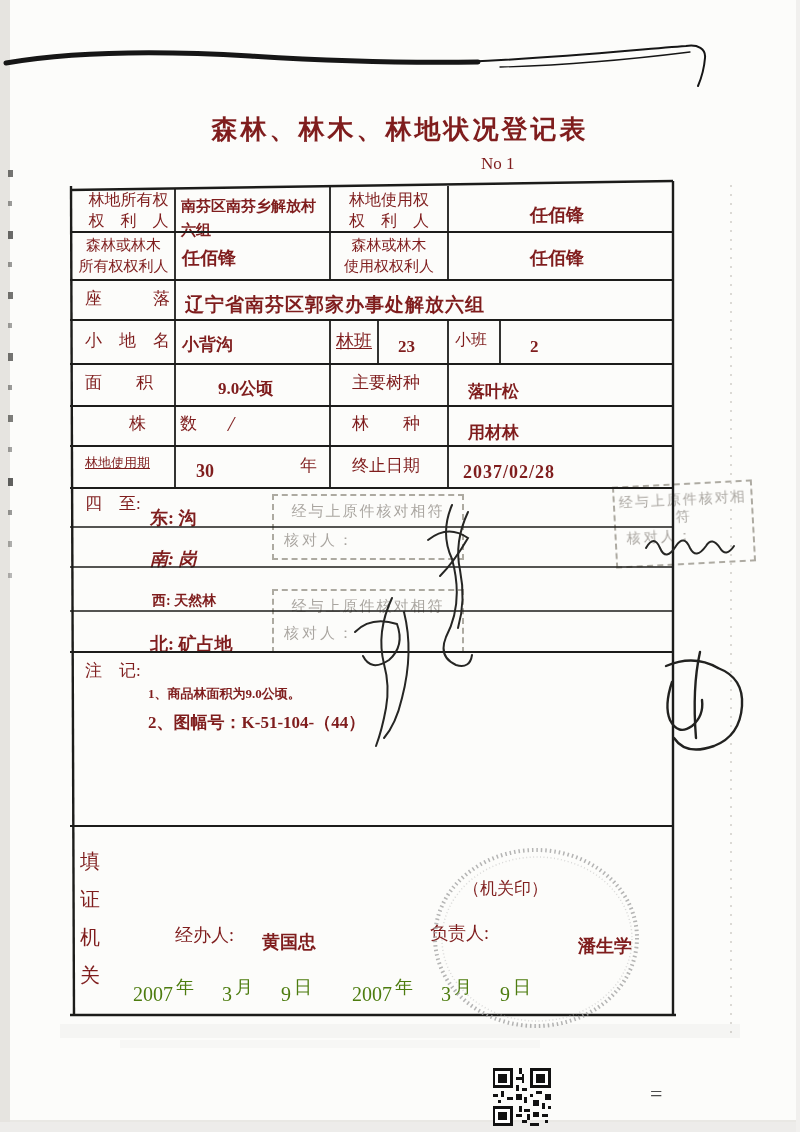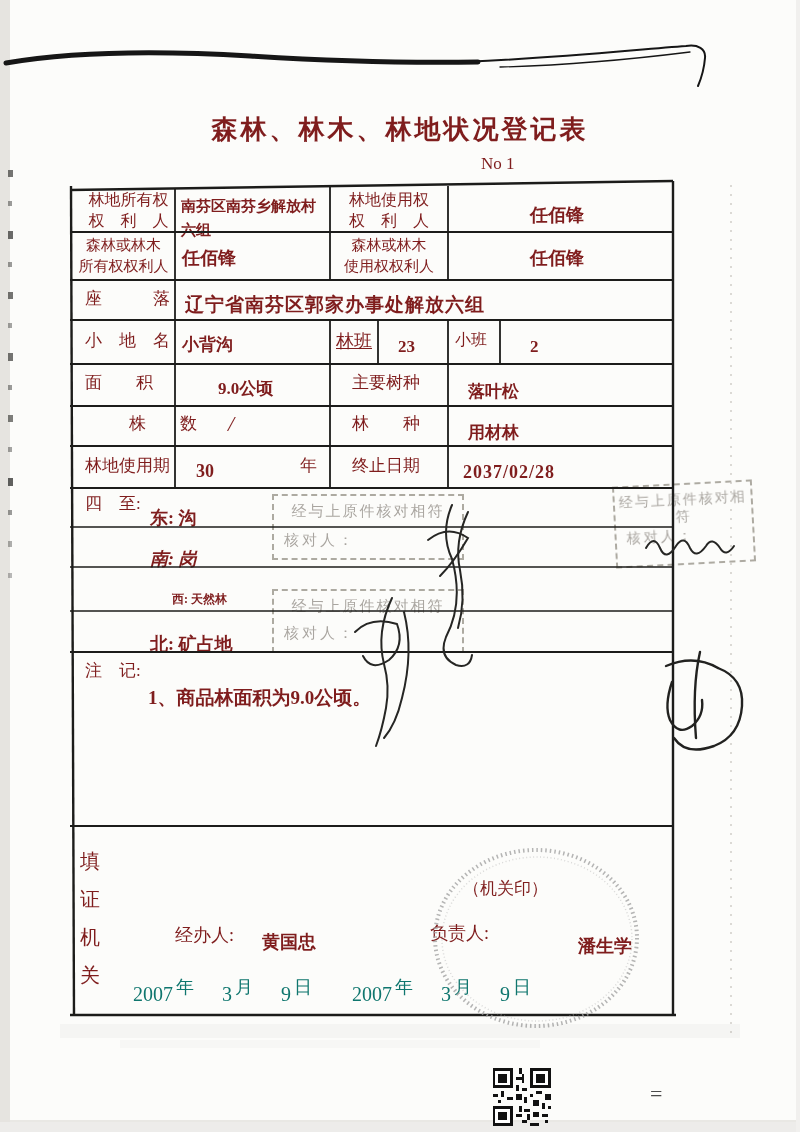--- a/index.html
+++ b/index.html
@@ -7,21 +7,21 @@
   .scan{position:relative;width:800px;height:1132px;overflow:hidden;background:#e9e8e4;}
   .paper{position:absolute;left:10px;top:0;width:786px;height:1120px;background:#fcfcfa;}
   .t{position:absolute;color:#7f1d1d;line-height:1.25;white-space:nowrap;}
   .wrap{white-space:normal;}
   .ctr{text-align:center;}
   .lbl2{line-height:21px;}
   .stamp{position:absolute;border:2px dashed #9a968c;color:#95908a;opacity:.8;filter:blur(.6px);
          font-size:15px;text-align:center;padding-top:6px;box-sizing:border-box;background:transparent;}
   .stamp .s2{text-align:left;padding-left:10px;margin-top:10px;letter-spacing:3px;}
   .s1{letter-spacing:2px;}
-  .datebox{position:absolute;display:flex;align-items:flex-start;color:#0f766e;justify-content:flex-end;}
+  .datebox{position:absolute;display:flex;align-items:flex-start;color:#4d7c0f;justify-content:flex-end;}
   .datebox .num{font-size:20px;position:relative;top:8px;}
   .datebox .unit{font-size:18px;margin-right:28px;margin-left:3px;}
   .datebox .unit:last-child{margin-right:0;}
   .orgv{white-space:pre-line;line-height:38px;font-size:20px;letter-spacing:1px;}
   svg{display:block;}
   .overlay{position:absolute;left:0;top:0;pointer-events:none;z-index:5;}
   .txt{z-index:3;}
   .stampz{z-index:2;}
 </style>
 </head>
@@ -68,47 +68,48 @@
   <div class="t txt" style="left:85px;top:372px;font-size:17px;">面　　积</div>
   <div class="t txt" style="left:218px;top:378px;font-size:17px;font-weight:bold;">9.0公顷</div>
   <div class="t txt" style="left:352px;top:372px;font-size:17px;">主要树种</div>
   <div class="t txt" style="left:468px;top:381px;font-size:17px;font-weight:bold;">落叶松</div>
 
   <div class="t txt" style="left:85px;top:413px;font-size:17px;margin-left:44px;">株　　数</div>
   <div class="t txt" style="left:228px;top:410px;font-size:22px;font-style:italic;">/</div>
   <div class="t txt" style="left:352px;top:413px;font-size:17px;">林　　种</div>
   <div class="t txt" style="left:468px;top:422px;font-size:17px;font-weight:bold;">用材林</div>
 
-  <div class="t txt" style="left:85px;top:455px;font-size:17px;">林地使用期</div>
+  <div class="t txt" style="left:85px;top:455px;font-size:13px;text-decoration:underline;">林地使用期</div>
   <div class="t txt" style="left:196px;top:460px;font-size:18px;font-weight:bold;">30</div>
   <div class="t txt" style="left:300px;top:455px;font-size:17px;">年</div>
   <div class="t txt" style="left:352px;top:455px;font-size:17px;">终止日期</div>
   <div class="t txt" style="left:463px;top:461px;font-size:18px;font-weight:bold;letter-spacing:1px;">2037/02/28</div>
 
   <div class="t txt" style="left:85px;top:493px;font-size:17px;">四　至:</div>
   <div class="t txt" style="left:150px;top:507px;font-size:18px;font-weight:bold;">东: 沟</div>
   <div class="t txt" style="left:150px;top:548px;font-size:18px;font-weight:bold;font-style:italic;">南: 岗</div>
-  <div class="t txt" style="left:152px;top:592px;font-size:12px;font-weight:bold;margin-left:20px;">西: 天然林</div>
+  <div class="t txt" style="left:152px;top:592px;font-size:14px;font-weight:bold;">西: 天然林</div>
   <div class="t txt" style="left:150px;top:633px;font-size:18px;font-weight:bold;">北: 矿占地</div>
 
   <div class="stamp stampz" style="left:272px;top:494px;width:192px;height:66px;">
     <div class="s1">经与上原件核对相符</div>
     <div class="s2">核对人：</div>
   </div>
   <div class="stamp stampz" style="left:614px;top:483px;width:140px;height:82px;transform:rotate(-3deg);font-size:14px;">
     <div class="s1 wrap" style="line-height:17px;">经与上原件核对相符</div>
     <div class="s2" style="margin-top:2px;">核对人：</div>
   </div>
   <div class="stamp stampz" style="left:272px;top:589px;width:192px;height:64px;">
     <div class="s1">经与上原件核对相符</div>
     <div class="s2" style="margin-top:8px;">核对人：</div>
   </div>
 
   <div class="t txt" style="left:85px;top:660px;font-size:17px;">注　记:</div>
-  <div class="t txt" style="left:148px;top:686px;font-size:19px;font-weight:bold;">1、商品林面积为9.0公顷。</div>
+  <div class="t txt" style="left:148px;top:686px;font-size:13px;font-weight:bold;">1、商品林面积为9.0公顷。</div>
+  <div class="t txt" style="left:148px;top:712px;font-size:17px;font-weight:bold;">2、图幅号：K-51-104-（44）</div>
 
   <div class="t orgv txt" style="left:80px;top:842px;">填
 证
 机
 关</div>
   <div class="t txt" style="left:175px;top:924px;font-size:18px;">经办人:</div>
   <div class="t txt" style="left:262px;top:931px;font-size:18px;font-weight:bold;">黄国忠</div>
   <div class="t txt" style="left:463px;top:878px;font-size:17px;">（机关印）</div>
   <div class="t txt" style="left:430px;top:922px;font-size:18px;">负责人:</div>
   <div class="t txt" style="left:532px;top:935px;font-size:18px;font-weight:bold;margin-left:46px;">潘生学</div>

